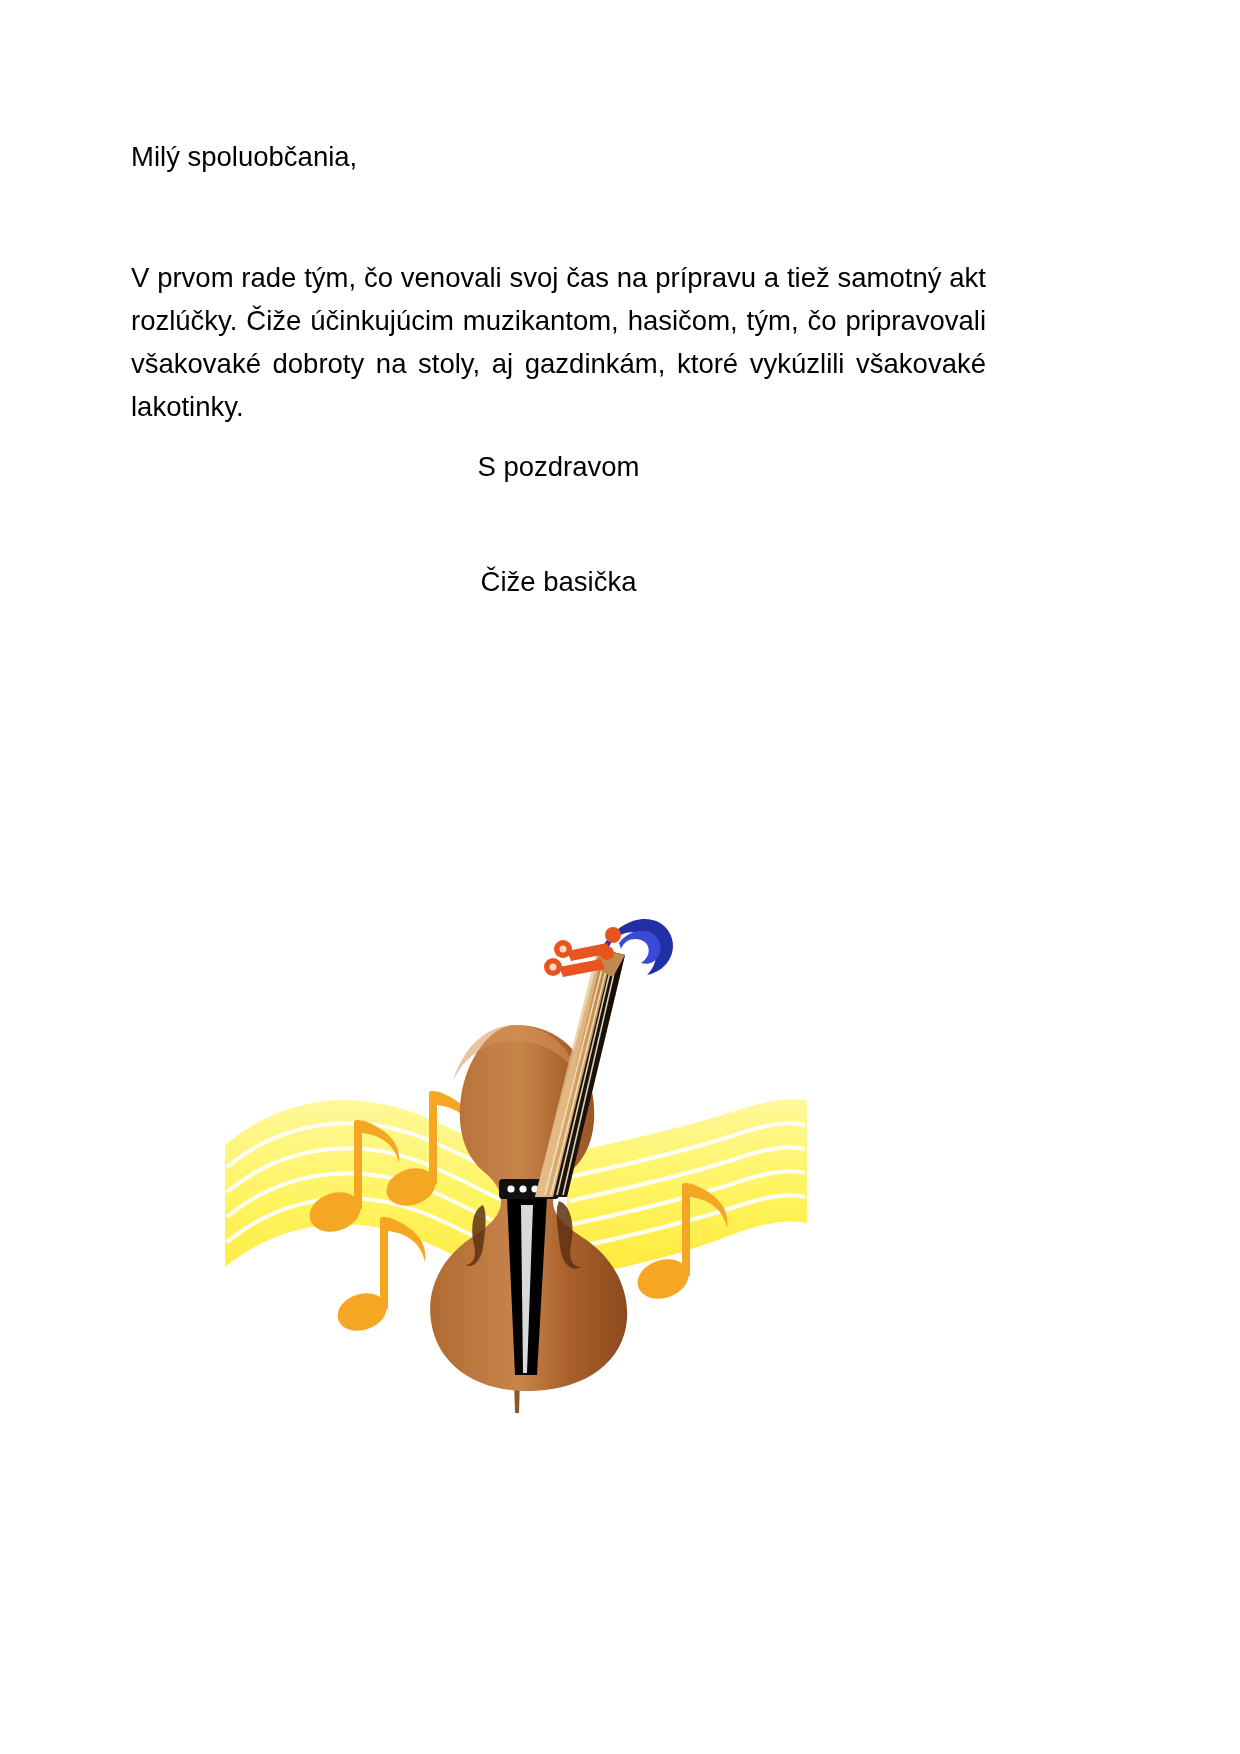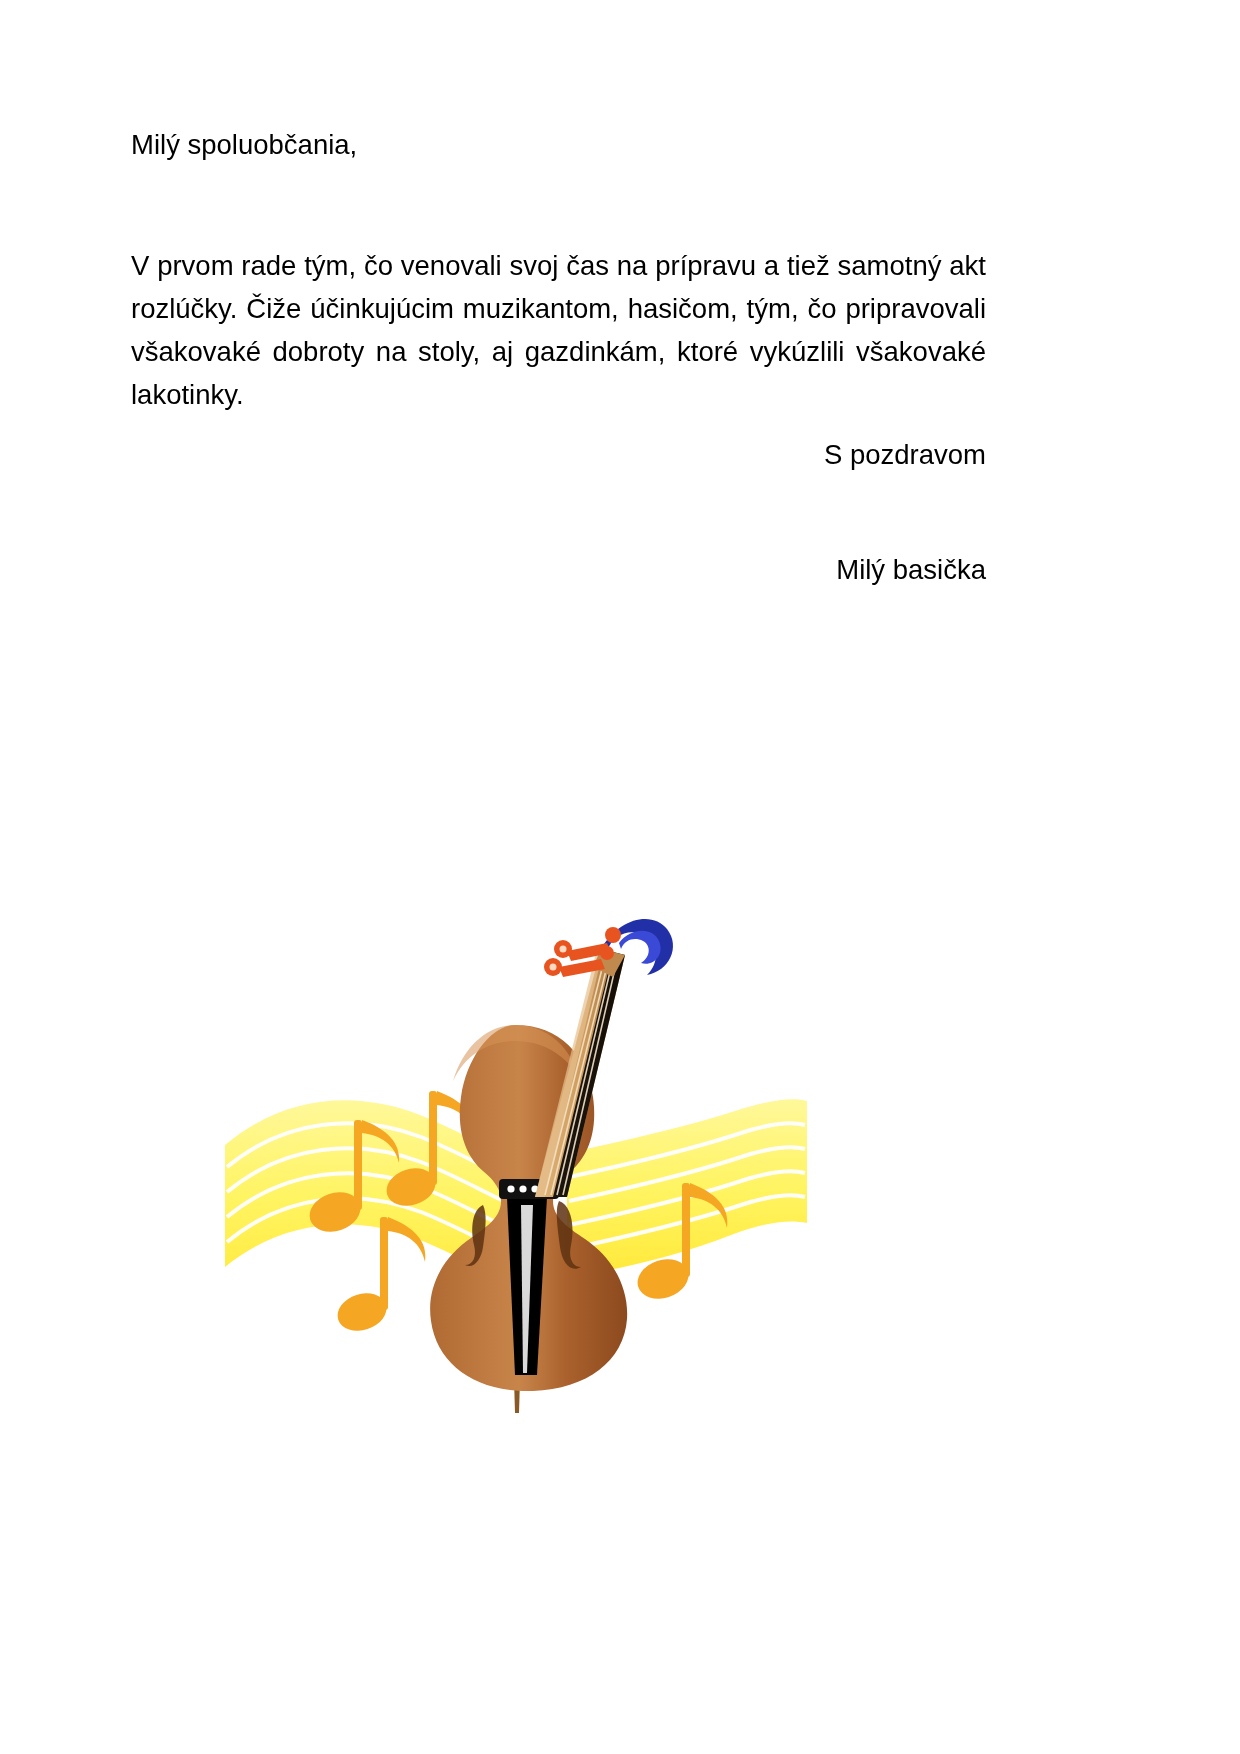--- a/index.html
+++ b/index.html
@@ -25,31 +25,31 @@
   }
   .content {
     position: absolute;
     left: 131px;
     top: 120px;
     width: 855px;
   }
   .para {
     font-size: 27.5px;
     line-height: 1.56;
-    margin: 4px 0 18px 0;
+    margin: 16px 0 18px 0;
     text-align: justify;
     text-justify: inter-word;
     color: #000000;
   }
   .salutation {
     margin-bottom: 78px;
     text-align: left;
   }
   .para.no-justify {
-    text-align: right;
+    text-align: center;
   }
   .gap-signature { margin-bottom: 72px; }
 
   
   .illustration {
     position: absolute;
     left: 215px;
     top: 905px;
     width: 600px;
     height: 530px;
@@ -68,21 +68,21 @@
   <div class="content">
 
     <p class="para salutation">Milý spoluobčania,</p>
 
 
     <p class="para">V prvom rade tým, čo venovali svoj čas na prípravu a tiež samotný akt rozlúčky. Čiže účinkujúcim muzikantom, hasičom, tým, čo pripravovali všakovaké dobroty na stoly, aj gazdinkám, ktoré vykúzlili všakovaké lakotinky.</p>
 
 
     <p class="para no-justify gap-signature">S pozdravom</p>
 
-    <p class="para no-justify">Milý basička</p>
+    <p class="para no-justify">Čiže basička</p>
 
   </div>
 
   <div class="illustration">
     <svg viewBox="0 0 600 530" xmlns="http://www.w3.org/2000/svg" aria-hidden="true">
       <defs>
         <linearGradient id="bodyGrad" x1="0" y1="0" x2="1" y2="0">
           <stop offset="0%" stop-color="#B06A33"></stop>
           <stop offset="45%" stop-color="#C8854A"></stop>
           <stop offset="70%" stop-color="#A9602C"></stop>

